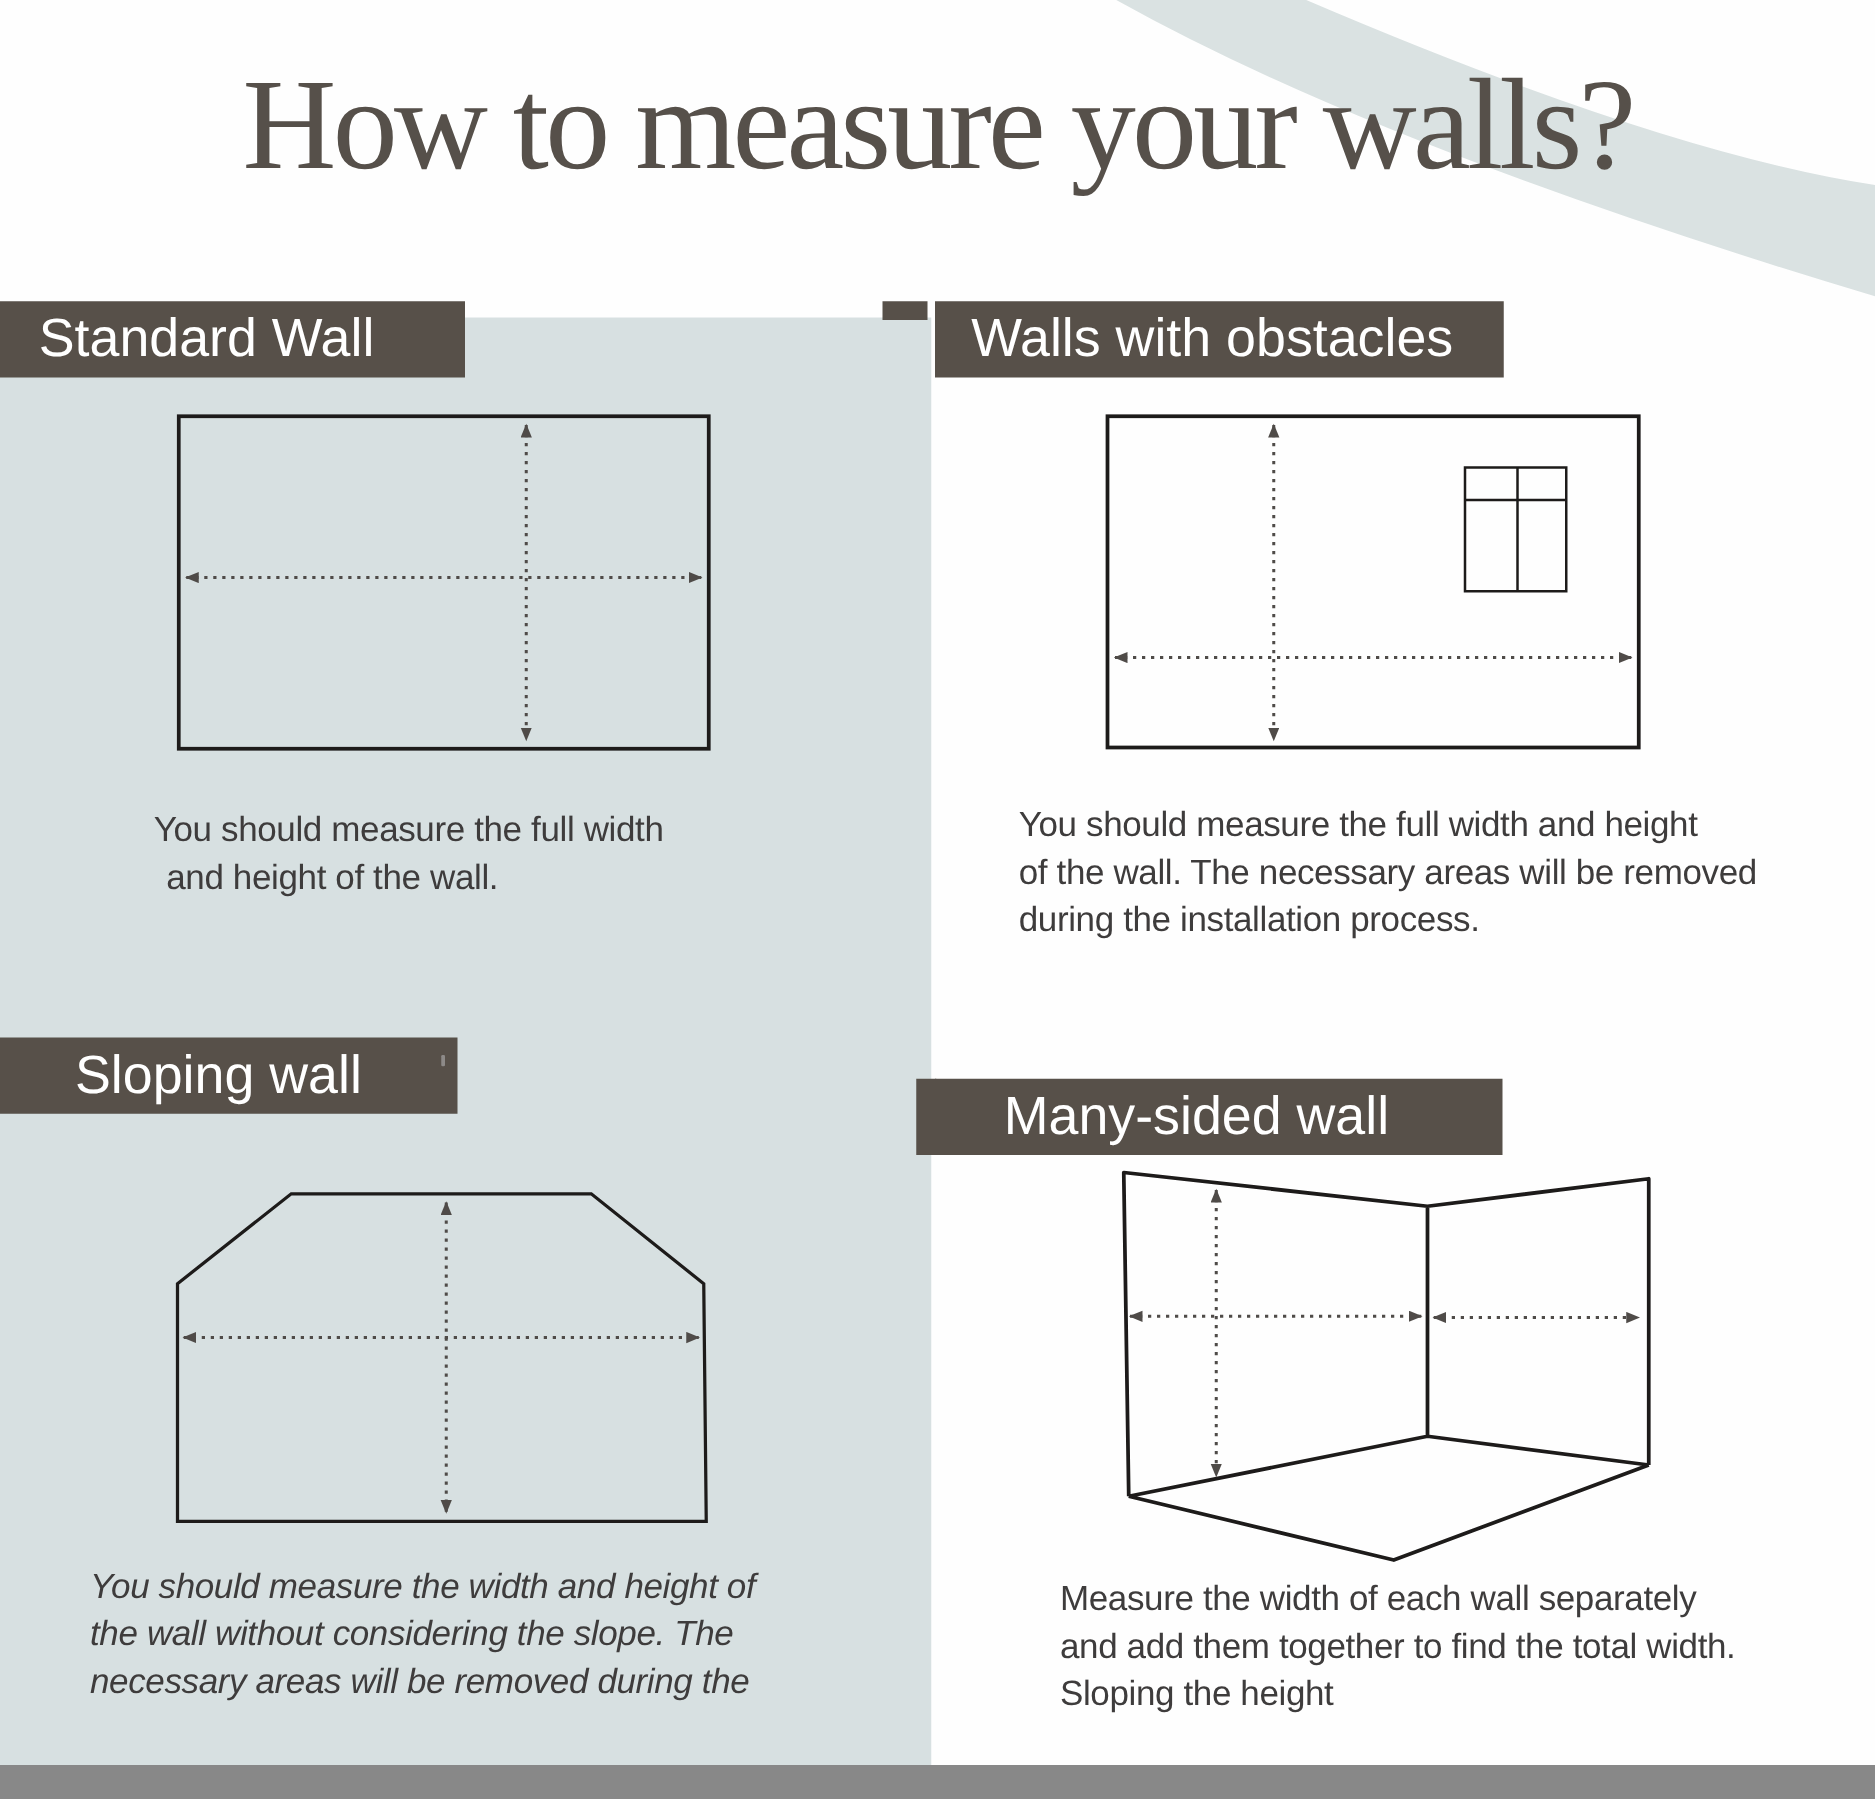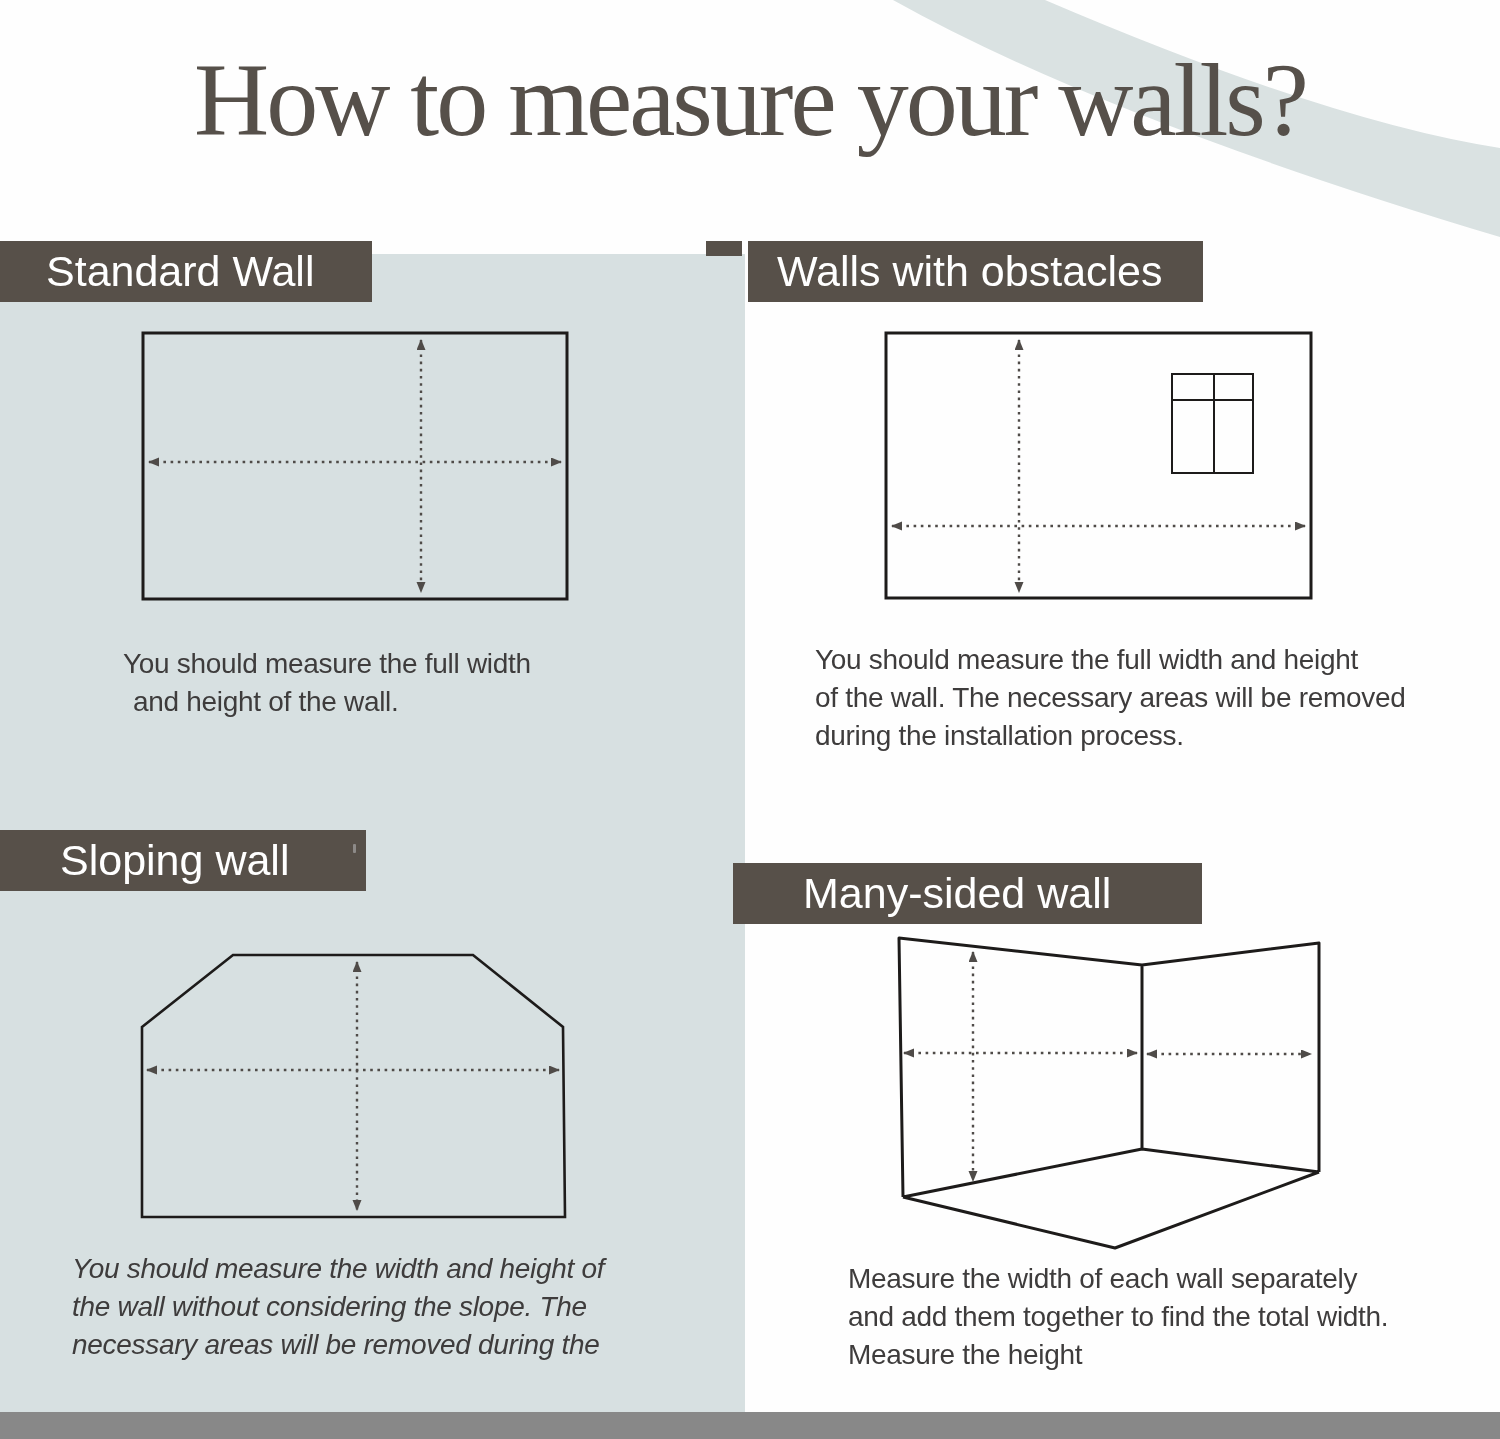--- a/index.html
+++ b/index.html
@@ -47,21 +47,21 @@
     background:var(--band-bg);
     color:var(--band-text);
     font-size:43px;
     line-height:60px;
     white-space:nowrap;
     z-index:3;
   }
   .band-tab{
     position:absolute;background:var(--band-bg);z-index:2;
   }
-  .band-standard{left:0;top:241px;width:372px;padding-left:46px;}
+  .band-standard{left:0;top:241px;width:372px;padding-left:31px;}
   .band-obstacles{left:748px;top:241px;width:455px;padding-left:29px;}
   .band-sloping{left:0;top:830px;width:366px;padding-left:60px;}
   .band-many{left:748px;top:863px;width:454px;padding-left:55px;}
   .tab-obstacles{left:706px;top:241px;width:36px;height:15px;}
   .tab-many{left:733px;top:863px;width:16px;height:61px;}
   .diagram{position:absolute;z-index:4;}
   .svg-standard{left:141px;top:331px;}
   .svg-obstacles{left:884px;top:331px;}
   .svg-sloping{left:140px;top:952px;}
   .svg-many{left:897px;top:935px;}
@@ -156,16 +156,16 @@
 
   <div class="desc desc-sloping">
     <div>You should measure the width and height of</div>
     <div>the wall without considering the slope. The</div>
     <div>necessary areas will be removed during the</div>
   </div>
 
   <div class="desc desc-many">
     <div>Measure the width of each wall separately</div>
     <div>and add them together to find the total width.</div>
-    <div>Measure the height</div>
+    <div>Sloping the height</div>
   </div>
 
 </div>
 
 </body></html>

